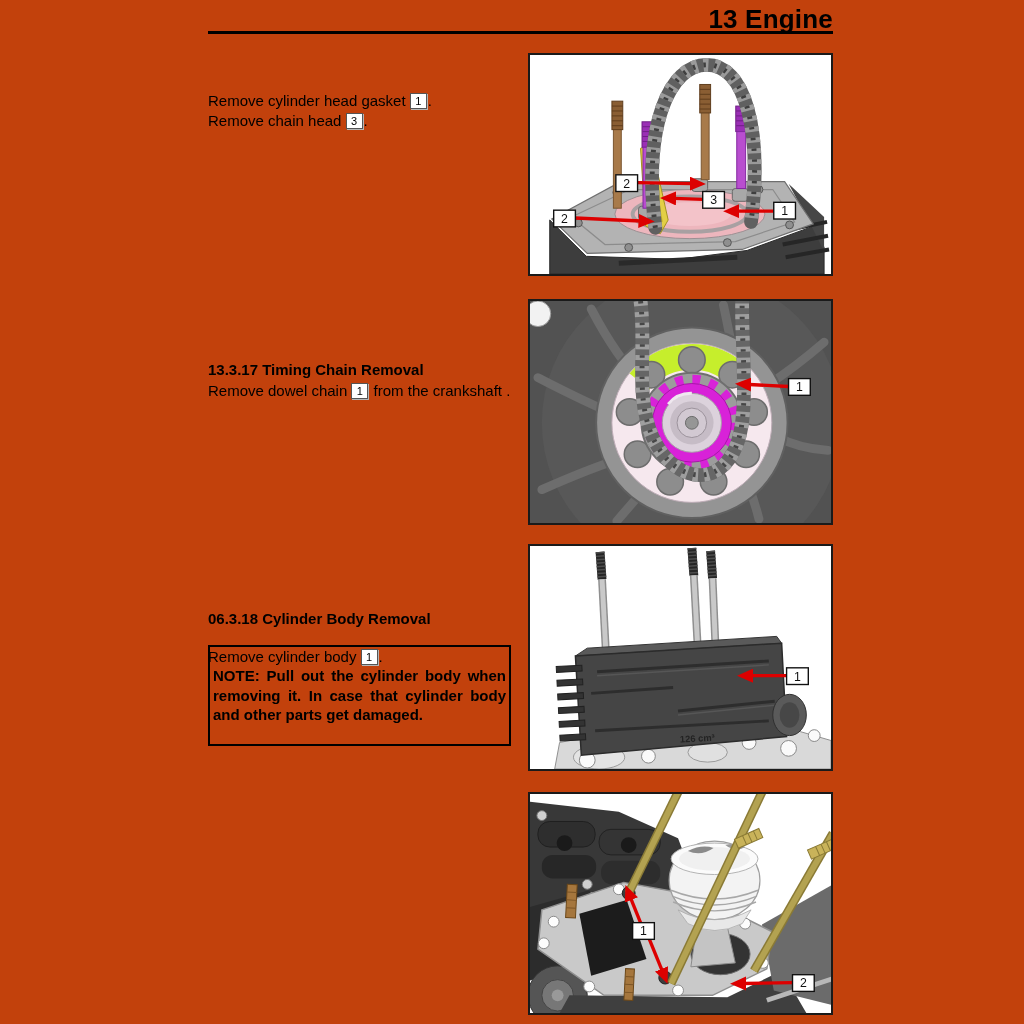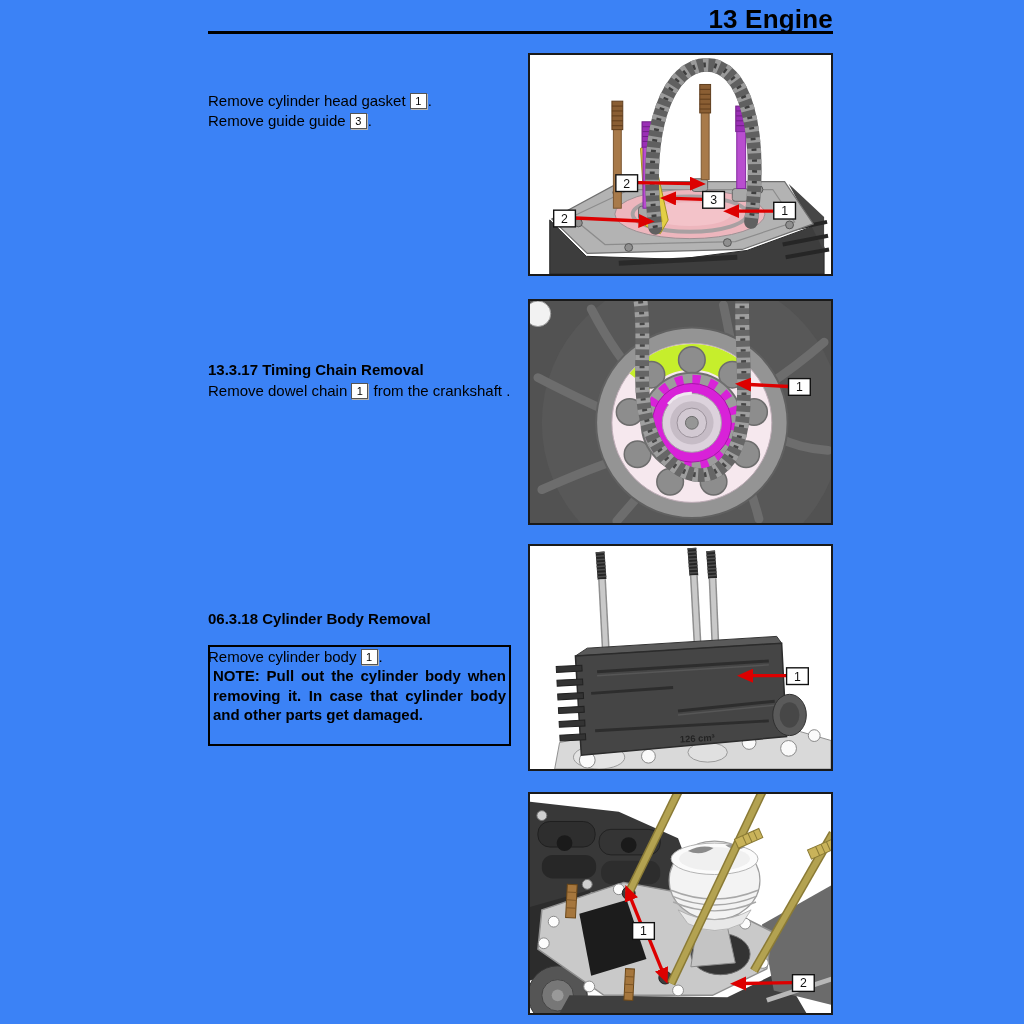--- a/index.html
+++ b/index.html
@@ -1,17 +1,17 @@
 <!DOCTYPE html>
 <html><head>
 <meta charset="utf-8">
 <style>
   html,body{margin:0;padding:0;background:#ffffff;}
   body{width:1024px;height:1024px;position:relative;font-family:"Liberation Sans",sans-serif;color:#000;}
-  .page{position:absolute;inset:0;background:#3b82f6;}
+  .page{position:absolute;inset:0;background:#c2410c;}
   .hdr-title{position:absolute;top:4px;left:500px;width:333px;text-align:right;font-size:26px;font-weight:bold;letter-spacing:0.2px;}
   .hdr-rule{position:absolute;left:208px;top:31px;width:625px;height:3px;background:#000;}
   .txt{position:absolute;left:208px;font-size:15px;line-height:19.5px;margin-top:40px;}
   .b1{top:51px;}
   .h17{top:320px;font-weight:bold;}
   .p17{top:340px;width:303px;text-align:justify;line-height:21.5px;}
   .h18{top:569px;font-weight:bold;}
   .p18{top:607px;}
   .note{position:absolute;left:208px;top:645px;width:303px;box-sizing:border-box;border:2px solid #000;padding:19px 3px;font-size:15px;font-weight:bold;line-height:19.5px;text-align:justify;}
   .b4{top:824px;}
@@ -29,21 +29,21 @@
 </head>
 <body>
 
 <div class="page">
 
   <div class="hdr-title">13 Engine</div>
   <div class="hdr-rule"></div>
 
   <div class="txt b1">
     <div><span>Remove cylinder head gasket </span><span class="ref">1</span><span>.</span></div>
-    <div><span>Remove guide guide </span><span class="ref">3</span><span>.</span></div>
+    <div><span>Remove chain head </span><span class="ref">3</span><span>.</span></div>
   </div>
 
   <div class="txt h17">13.3.17 Timing Chain Removal</div>
   <div class="txt p17"><span>Remove dowel chain </span><span class="ref">1</span><span> from the crankshaft .</span></div>
 
   <div class="txt h18">06.3.18 Cylinder Body Removal</div>
   <div class="txt p18"><span>Remove cylinder body </span><span class="ref">1</span><span>.</span></div>
   <div class="note">NOTE: Pull out the cylinder body when removing it. In case that cylinder body and other parts get damaged.</div>
 
 

